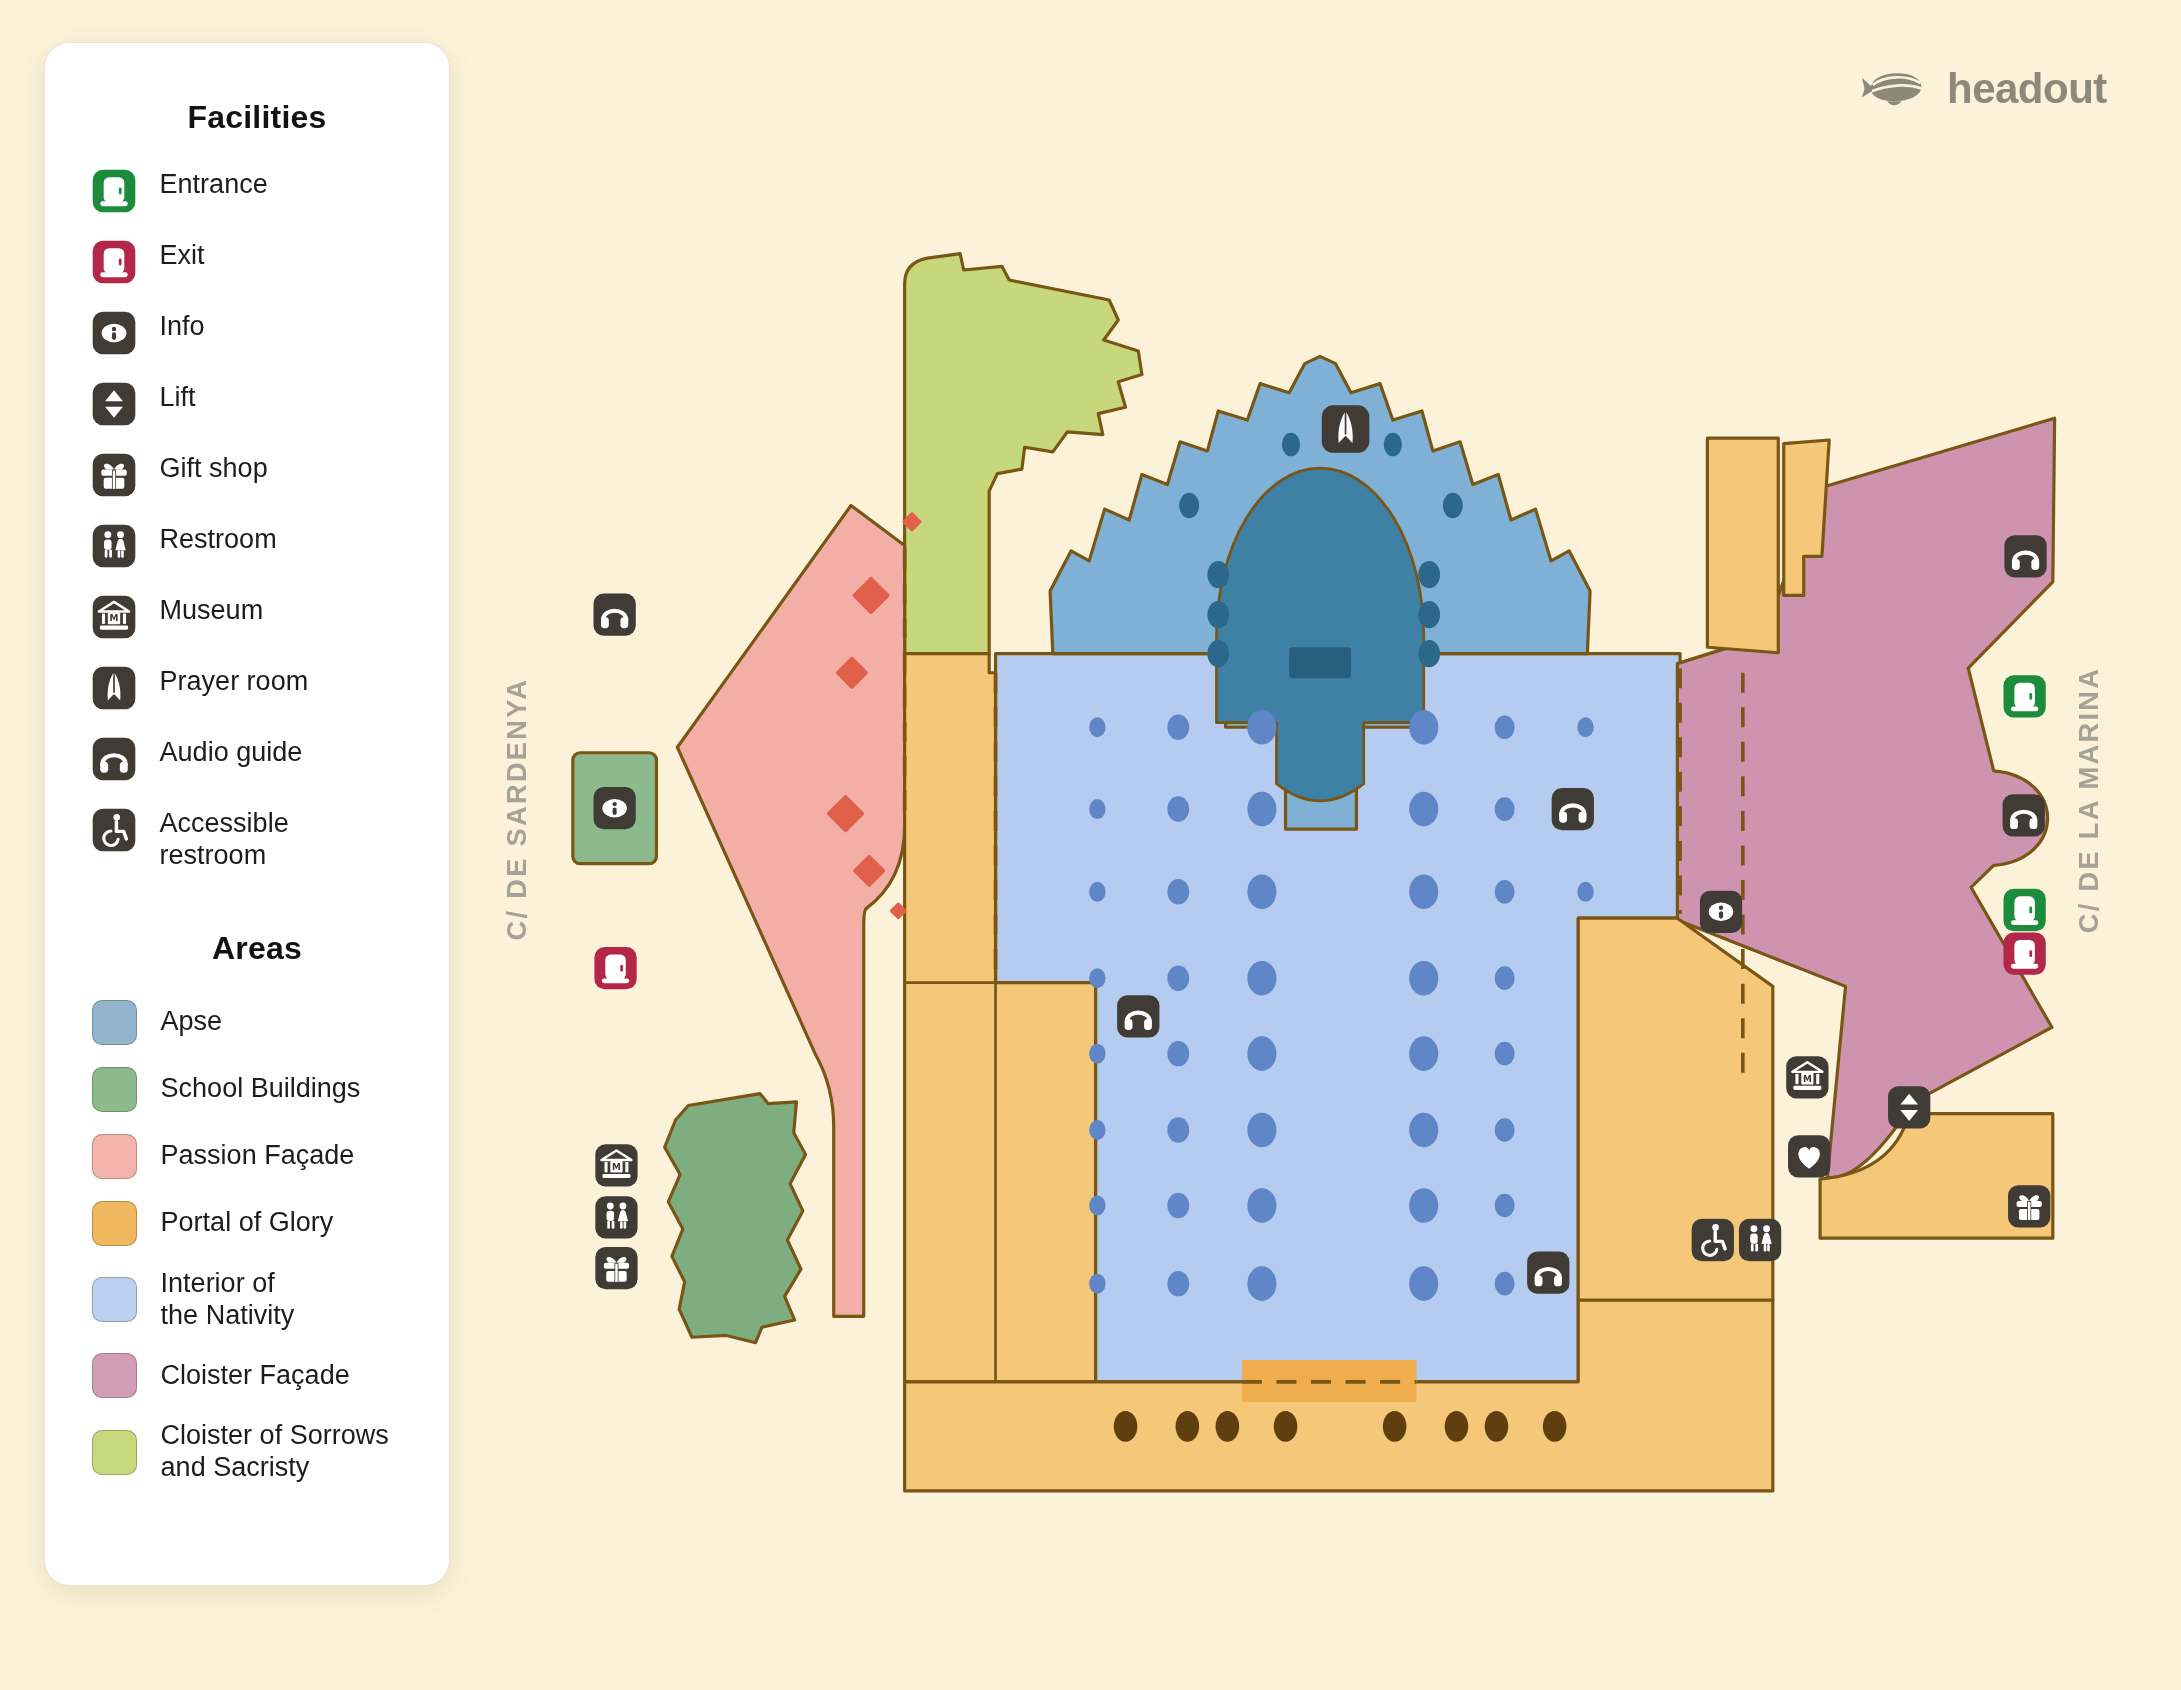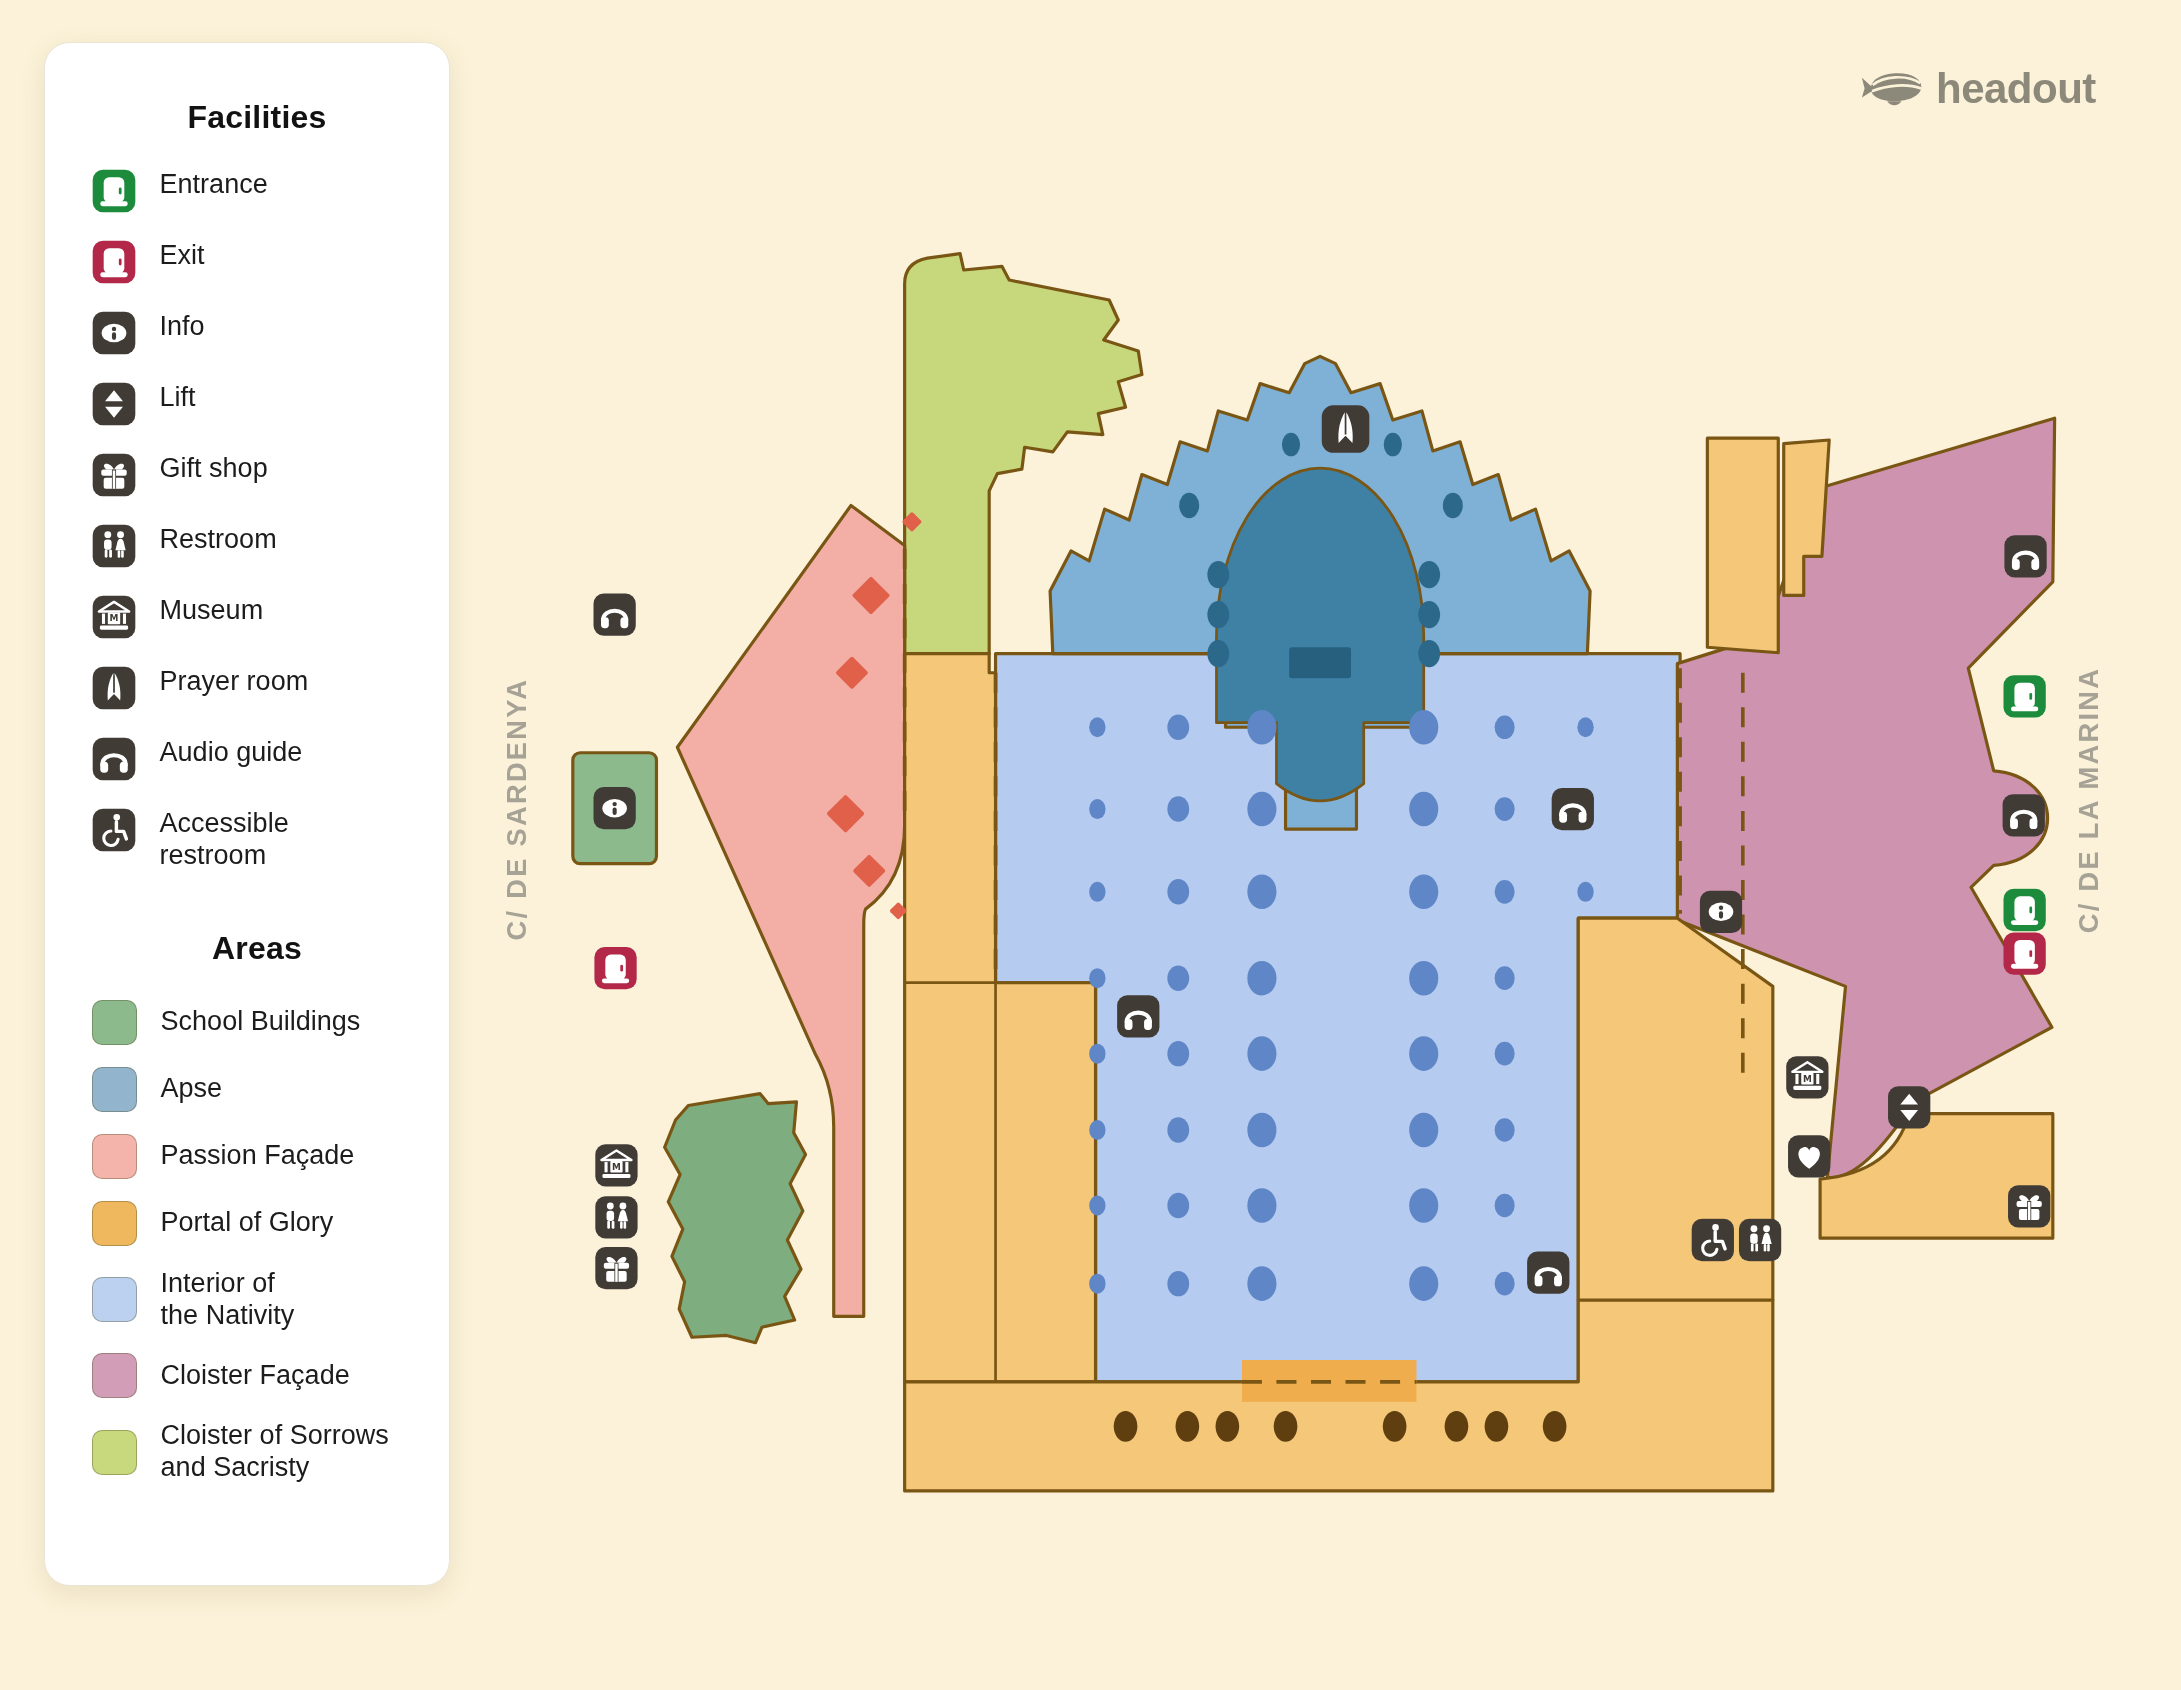--- a/index.html
+++ b/index.html
@@ -23,21 +23,21 @@
   .fac-icon{width:44px;height:44px;flex:0 0 44px;}
   .fac-label{font-size:27px;color:#1c1c1c;line-height:1.18;white-space:pre-line;max-width:264px;}
   .area-row{display:flex;align-items:center;gap:23.6px;margin-bottom:22px;min-height:45px;}
   .swatch{width:45px;height:45px;flex:0 0 45px;border-radius:10px;border:1.8px solid rgba(80,80,40,.38);box-sizing:border-box;}
   
   #map-svg{position:absolute;left:0;top:0;width:2182px;height:1690px;}
   .street-label{
     font-size:30px;font-weight:bold;letter-spacing:2.5px;fill:#A6A295;
   }
   
-  .brand{position:absolute;left:1860px;top:65px;display:flex;align-items:center;gap:11px;}
+  .brand{position:absolute;left:1860px;top:65px;display:flex;align-items:center;gap:22px;}
   .brand-text{font-size:42px;font-weight:600;color:#8C897A;letter-spacing:-0.5px;}
 </style>
 </head>
 <body>
 
 <svg width="0" height="0" style="position:absolute" aria-hidden="true">
   <defs>
     <symbol id="icon-entrance" viewBox="0 0 64 64">
       <rect x="1" y="1" width="62" height="62" rx="15" fill="#1C8C3C"></rect>
       <rect x="17" y="12" width="30" height="37" rx="8" fill="#fff"></rect>
@@ -330,26 +330,26 @@
     <svg class="fac-icon" viewBox="0 0 48 48" width="44" height="44">
         <use href="#icon-accessible-restroom"></use>
       </svg>
     <span class="fac-label">Accessible
 restroom</span>
   </div>
 
   <h2 class="legend-title areas">Areas</h2>
 
   <div class="area-row">
+    <span class="swatch" style="background: rgb(146, 181, 205);"></span>
+    <span class="fac-label">Apse</span>
+  </div>
+  <div class="area-row">
     <span class="swatch" style="background: rgb(140, 186, 140);"></span>
     <span class="fac-label">School Buildings</span>
-  </div>
-  <div class="area-row">
-    <span class="swatch" style="background: rgb(146, 181, 205);"></span>
-    <span class="fac-label">Apse</span>
   </div>
   <div class="area-row">
     <span class="swatch" style="background: rgb(244, 180, 171);"></span>
     <span class="fac-label">Passion Façade</span>
   </div>
   <div class="area-row">
     <span class="swatch" style="background: rgb(239, 184, 95);"></span>
     <span class="fac-label">Portal of Glory</span>
   </div>
   <div class="area-row">

